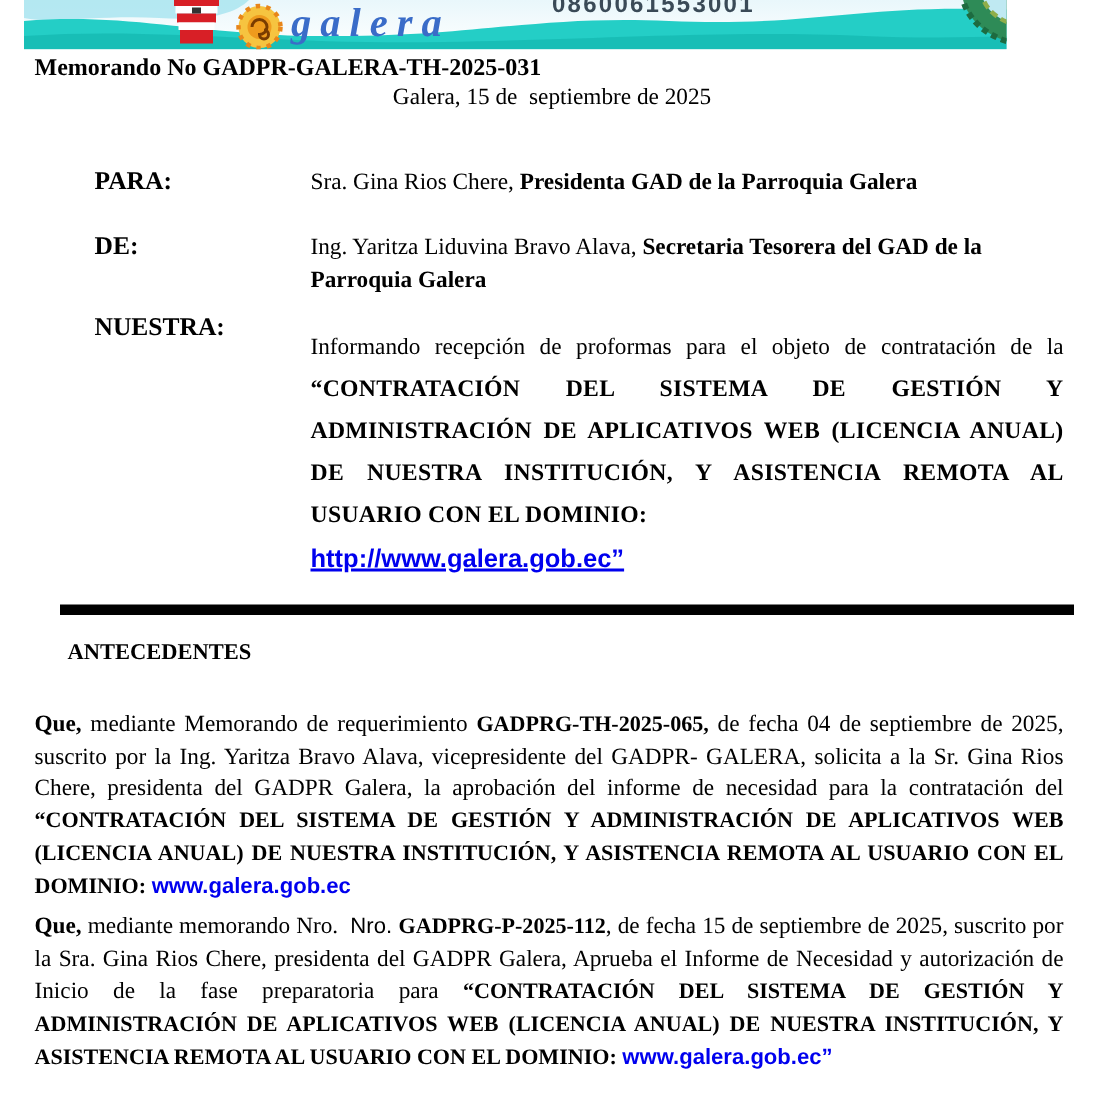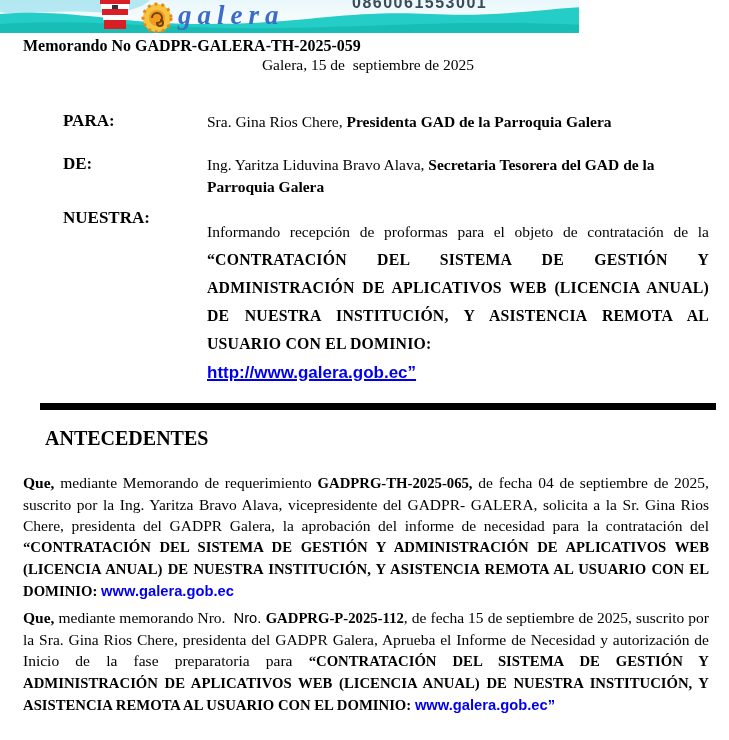--- a/index.html
+++ b/index.html
@@ -10,22 +10,22 @@
     height: 740px;
     font-family: "Liberation Serif", serif;
     font-size: 15.5px;
     color: #000000;
     overflow: hidden;
   }
 
   
   .banner {
     position: absolute;
-    left: 0; top: 0;
-    width: 579px; height: 33px;
+    left: 16px; top: 0;
+    width: 655px; height: 33px;
     overflow: hidden;
   }
   .banner svg { display: block; }
 
   
   .memo-head { position: absolute; left: 23px; top: 36px; width: 690px; }
   .memo-number { font-weight: 700; font-size: 16px; line-height: 19px; }
   .memo-date { font-size: 15.5px; line-height: 19px; white-space: pre-wrap; text-align: center; }
 
   
@@ -55,21 +55,21 @@
 
   
   .thick-rule {
     position: absolute; left: 40px; top: 403px;
     width: 676px; height: 7px; background: #000000;
   }
 
   
   .section-title {
     position: absolute; left: 45px; top: 427px;
-    font-weight: 700; font-size: 20px;
+    font-weight: 700; font-size: 15px;
   }
   .body-para {
     position: absolute; left: 23px; width: 686px;
     font-size: 15.5px; line-height: 21px;
     text-align: justify; white-space: pre-wrap;
   }
   .para-1 { top: 472px; }
   .para-2 { top: 607px; }
 
   
@@ -123,21 +123,21 @@
     <g>
       <ellipse cx="672" cy="-8" rx="47" ry="38" fill="#2e8b57"></ellipse>
       <ellipse cx="672" cy="-8" rx="47" ry="38" fill="none" stroke="#1d6b40" stroke-width="4" stroke-dasharray="4 3"></ellipse>
       <ellipse cx="672" cy="-8" rx="34" ry="26" fill="#bfe9f2"></ellipse>
       <ellipse cx="672" cy="-8" rx="34" ry="26" fill="none" stroke="#8fae4a" stroke-width="3" stroke-dasharray="5 3"></ellipse>
     </g>
   </svg>
 </div>
 
 <div class="memo-head">
-  <div class="memo-number">Memorando No GADPR-GALERA-TH-2025-059</div>
+  <div class="memo-number">Memorando No GADPR-GALERA-TH-2025-031</div>
   <div class="memo-date">Galera, 15 de&nbsp; septiembre de 2025</div>
 </div>
 
 <div class="meta-label lbl-para">PARA:</div>
 <div class="meta-value val-para"><span class="sg-serif">Sra. Gina Rios Chere, </span><span class="sg-serif-bold">Presidenta GAD de la Parroquia Galera</span></div>
 
 <div class="meta-label lbl-de">DE:</div>
 <div class="meta-value val-de"><span class="sg-serif">Ing. Yaritza Liduvina Bravo Alava, </span><span class="sg-serif-bold">Secretaria Tesorera del GAD de la Parroquia Galera</span></div>
 
 <div class="meta-label lbl-asunto">NUESTRA:</div>

